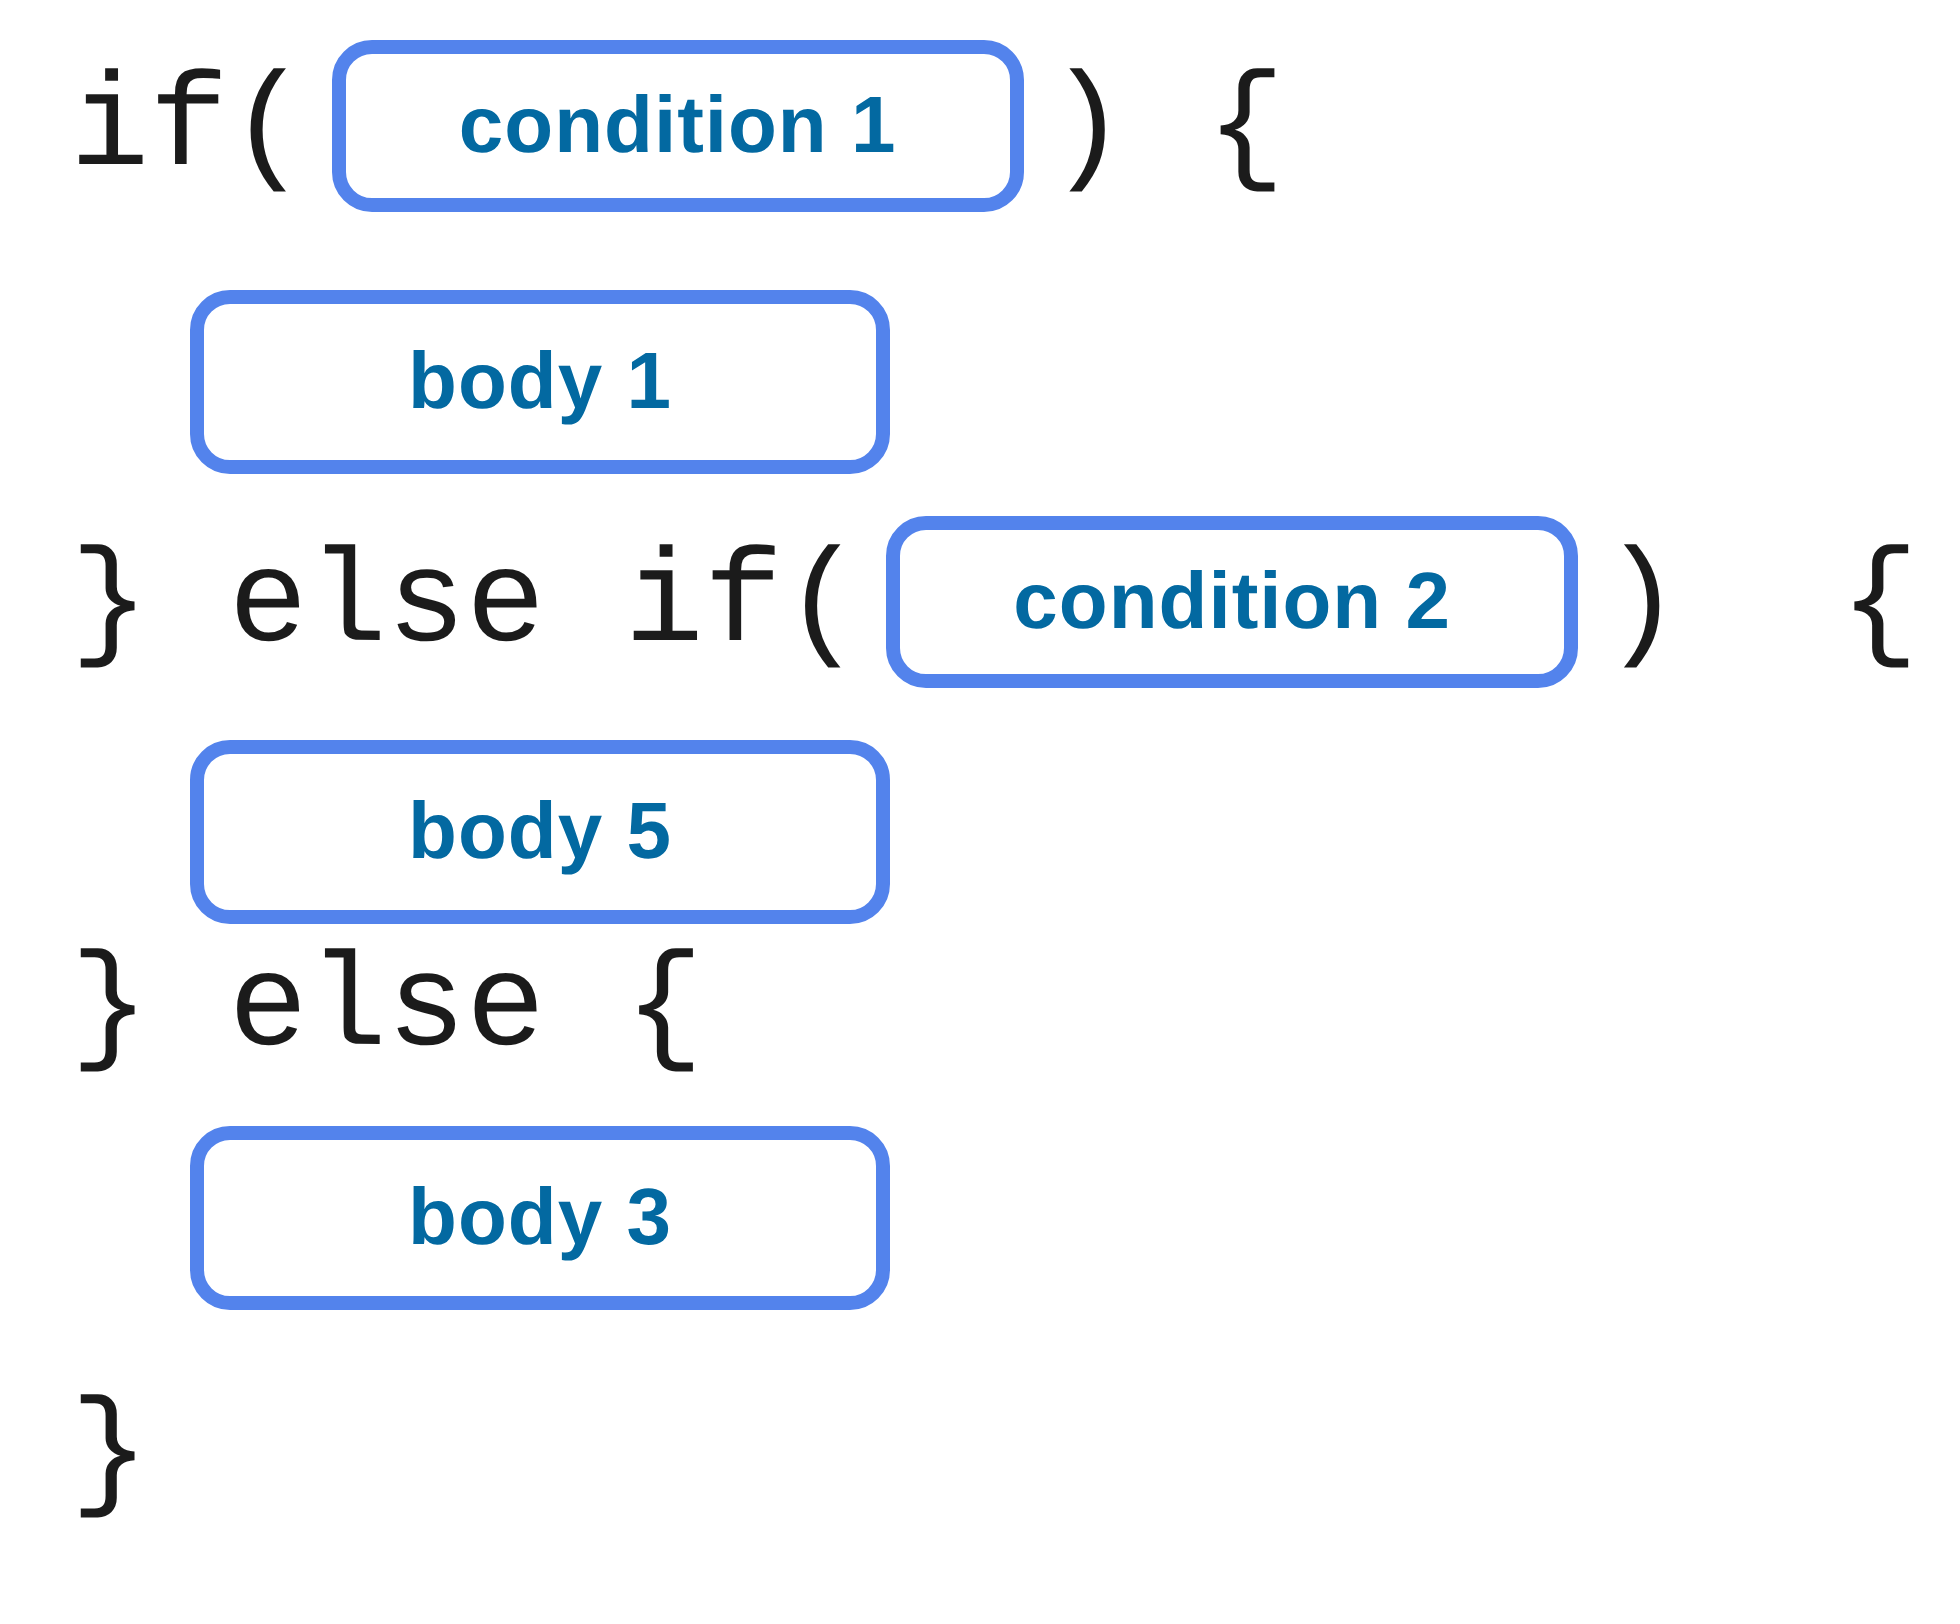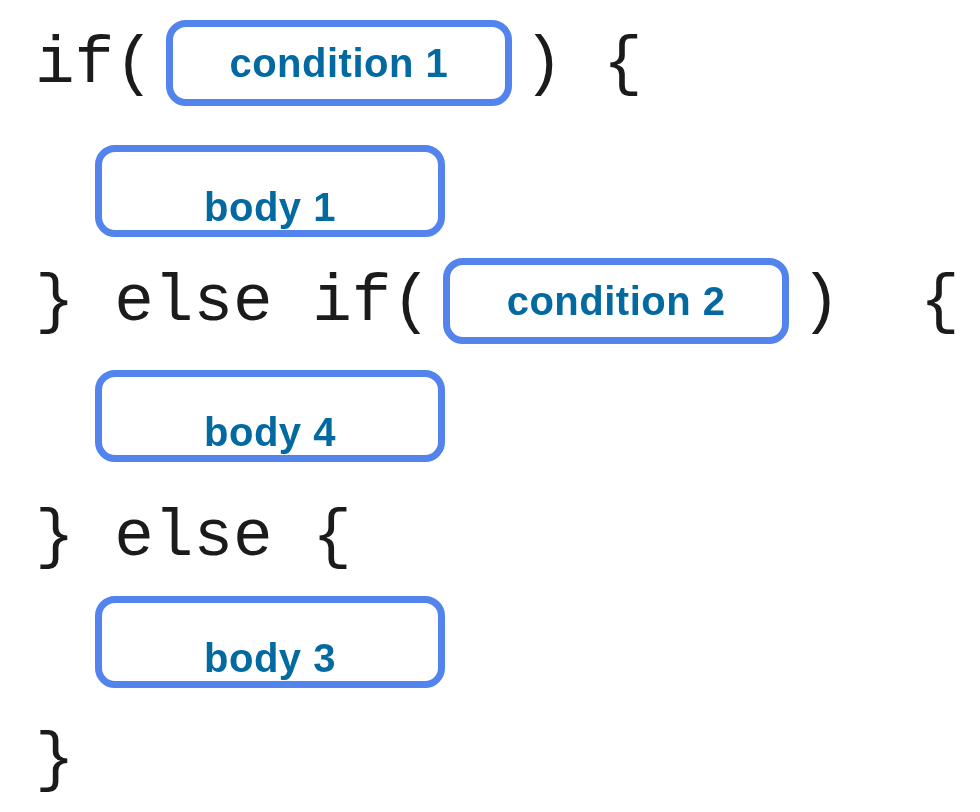--- a/index.html
+++ b/index.html
@@ -45,32 +45,31 @@
   }
   .slot-inline {
     width: 346px;
     height: 86px;
     margin: 0 12px;
     flex: 0 0 auto;
   }
   .slot-row {
     width: 350px;
     height: 92px;
-    align-items: flex-end;
   }
   .box-row {
     display: flex;
     padding-left: 95px;
   }
   
   .row-1 { margin-top: 20px; }
   .row-2 { margin-top: 35px; }
   .row-3 { margin-top: 21px; }
   .row-4 { margin-top: 22px; }
-  .row-5 { margin-top: 33px; height: 86px; line-height: 86px; }
+  .row-5 { height: 86px; line-height: 86px; }
   .row-6 { margin-top: 15px; }
   .row-7 { margin-top: 28px; }
 </style>
 </head>
 <body>
 
 <div class="canvas">
 
   <div class="code-line row-1">
     <span class="code-text">if(</span>
@@ -89,21 +88,21 @@
   <div class="code-line row-3">
     <span class="code-text">} else if(</span>
     <span class="slot-box slot-inline">
       <span>condition 2</span>
     </span>
     <span class="code-text">)  {</span>
   </div>
 
   <div class="box-row row-4">
     <span class="slot-box slot-row">
-      <span>body 4</span>
+      <span>body 5</span>
     </span>
   </div>
 
   <div class="code-line row-5">
     <span class="code-text">} else {</span>
   </div>
 
   <div class="box-row row-6">
     <span class="slot-box slot-row">
       <span>body 3</span>

